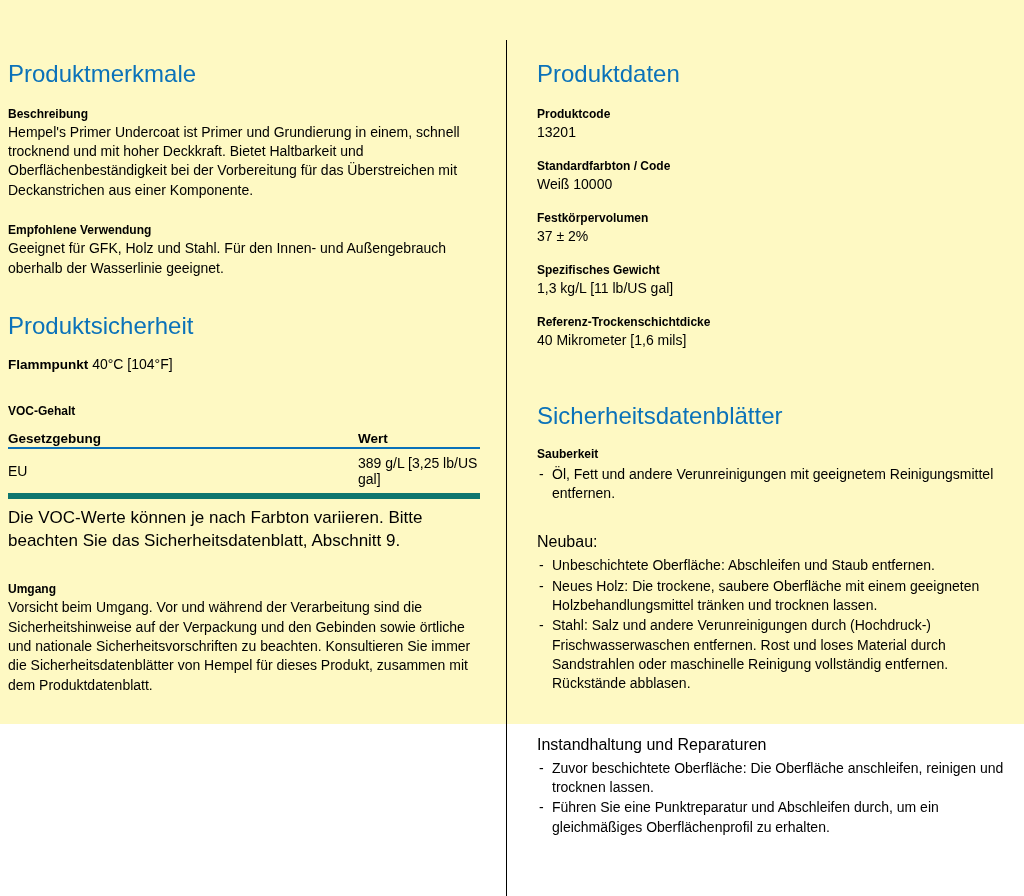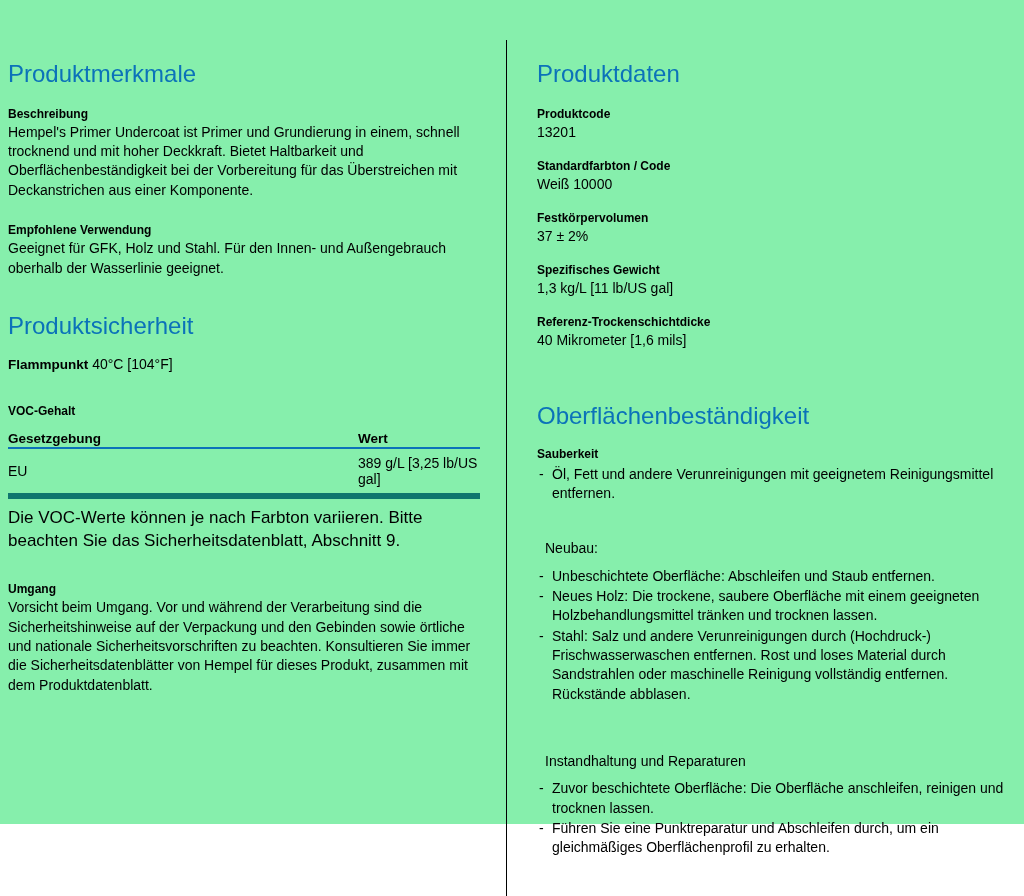--- a/index.html
+++ b/index.html
@@ -8,22 +8,22 @@
     padding: 0;
     width: 1024px;
     height: 896px;
     background: #ffffff;
     font-family: "Liberation Sans", sans-serif;
     color: #000000;
   }
   .page {
     position: relative;
     width: 1024px;
-    height: 824px;
-    background: #86efac;
+    height: 724px;
+    background: #fef9c3;
   }
   .divider {
     position: absolute;
     left: 506px;
     top: 40px;
     width: 1px;
     height: 856px;
     background: #000000;
   }
   .col {
@@ -101,23 +101,23 @@
     padding-left: 15px;
     position: relative;
     margin-bottom: 1px;
   }
   ul.dashlist li .dash {
     position: absolute;
     left: 2px;
     top: 0;
   }
   .sub {
-    font-size: 14px;
+    font-size: 16px;
     line-height: 1.38;
-    margin: 8px;
+    margin: 0;
   }
   .spacer-12 { height: 12px; }
   .spacer-18 { height: 18px; }
   .spacer-6 { height: 6px; }
 </style>
 </head>
 <body>
 
 <div class="page">
 
@@ -205,21 +205,21 @@
     </div>
 
     <div class="block">
       <p class="label">Referenz-Trockenschichtdicke</p>
       <p class="value">40 Mikrometer [1,6 mils]</p>
     </div>
 
     <div class="spacer-18"></div>
     <div class="spacer-18"></div>
 
-    <h1 class="section tight">Oberflächenbeständigkeit</h1>
+    <h1 class="section tight">Sicherheitsdatenblätter</h1>
 
     <div class="block">
       <p class="label">Sauberkeit</p>
       <ul class="dashlist">
         <li><span class="dash">-</span><span>Öl, Fett und andere Verunreinigungen mit geeignetem Reinigungsmittel entfernen.</span></li>
       </ul>
     </div>
 
     <div class="spacer-12"></div>
 

